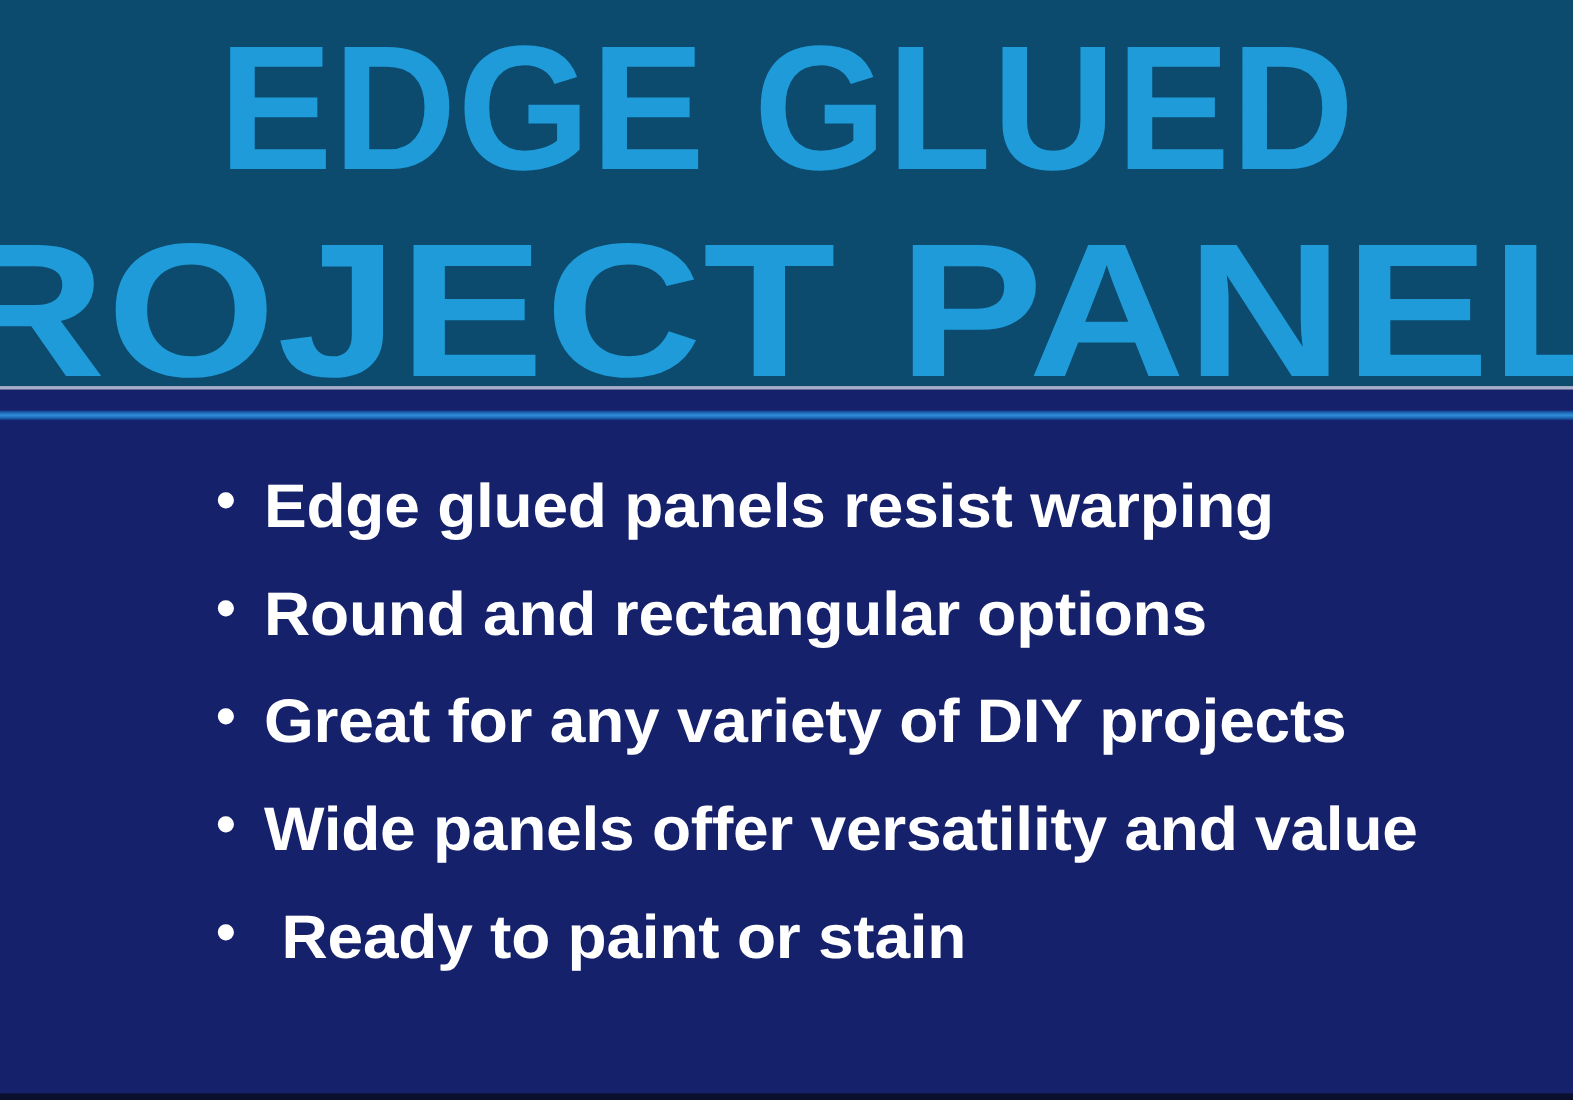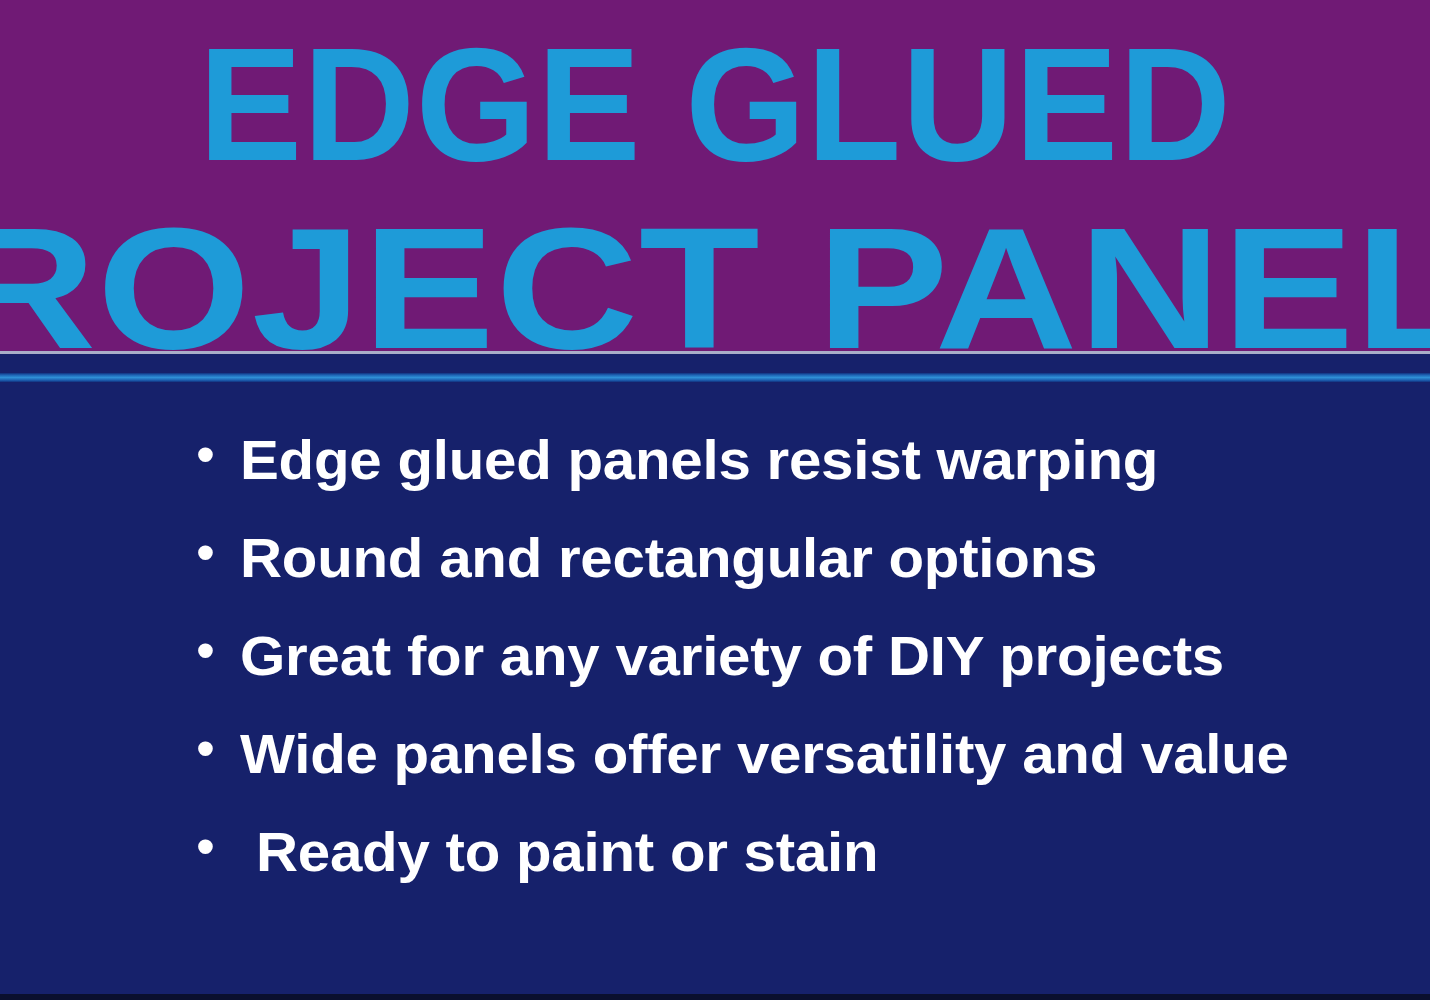--- a/index.html
+++ b/index.html
@@ -16,25 +16,25 @@
     font-family: "Liberation Sans", "DejaVu Sans", sans-serif;
   }
 
   
   .header {
     position: absolute;
     left: 0;
     top: 0;
     width: 1430px;
     height: 353px;
-    background: #701a75;
+    background: #0c4a6e;
     display: flex;
     flex-direction: column;
     align-items: center;
-    justify-content: flex-end;
+    justify-content: flex-start;
   }
   .title-line {
     color: #1E9BD8;
     font-weight: 700;
     letter-spacing: 0.005em;
     white-space: nowrap;
     line-height: 1;
     text-align: center;
     transform-origin: center top;
   }

